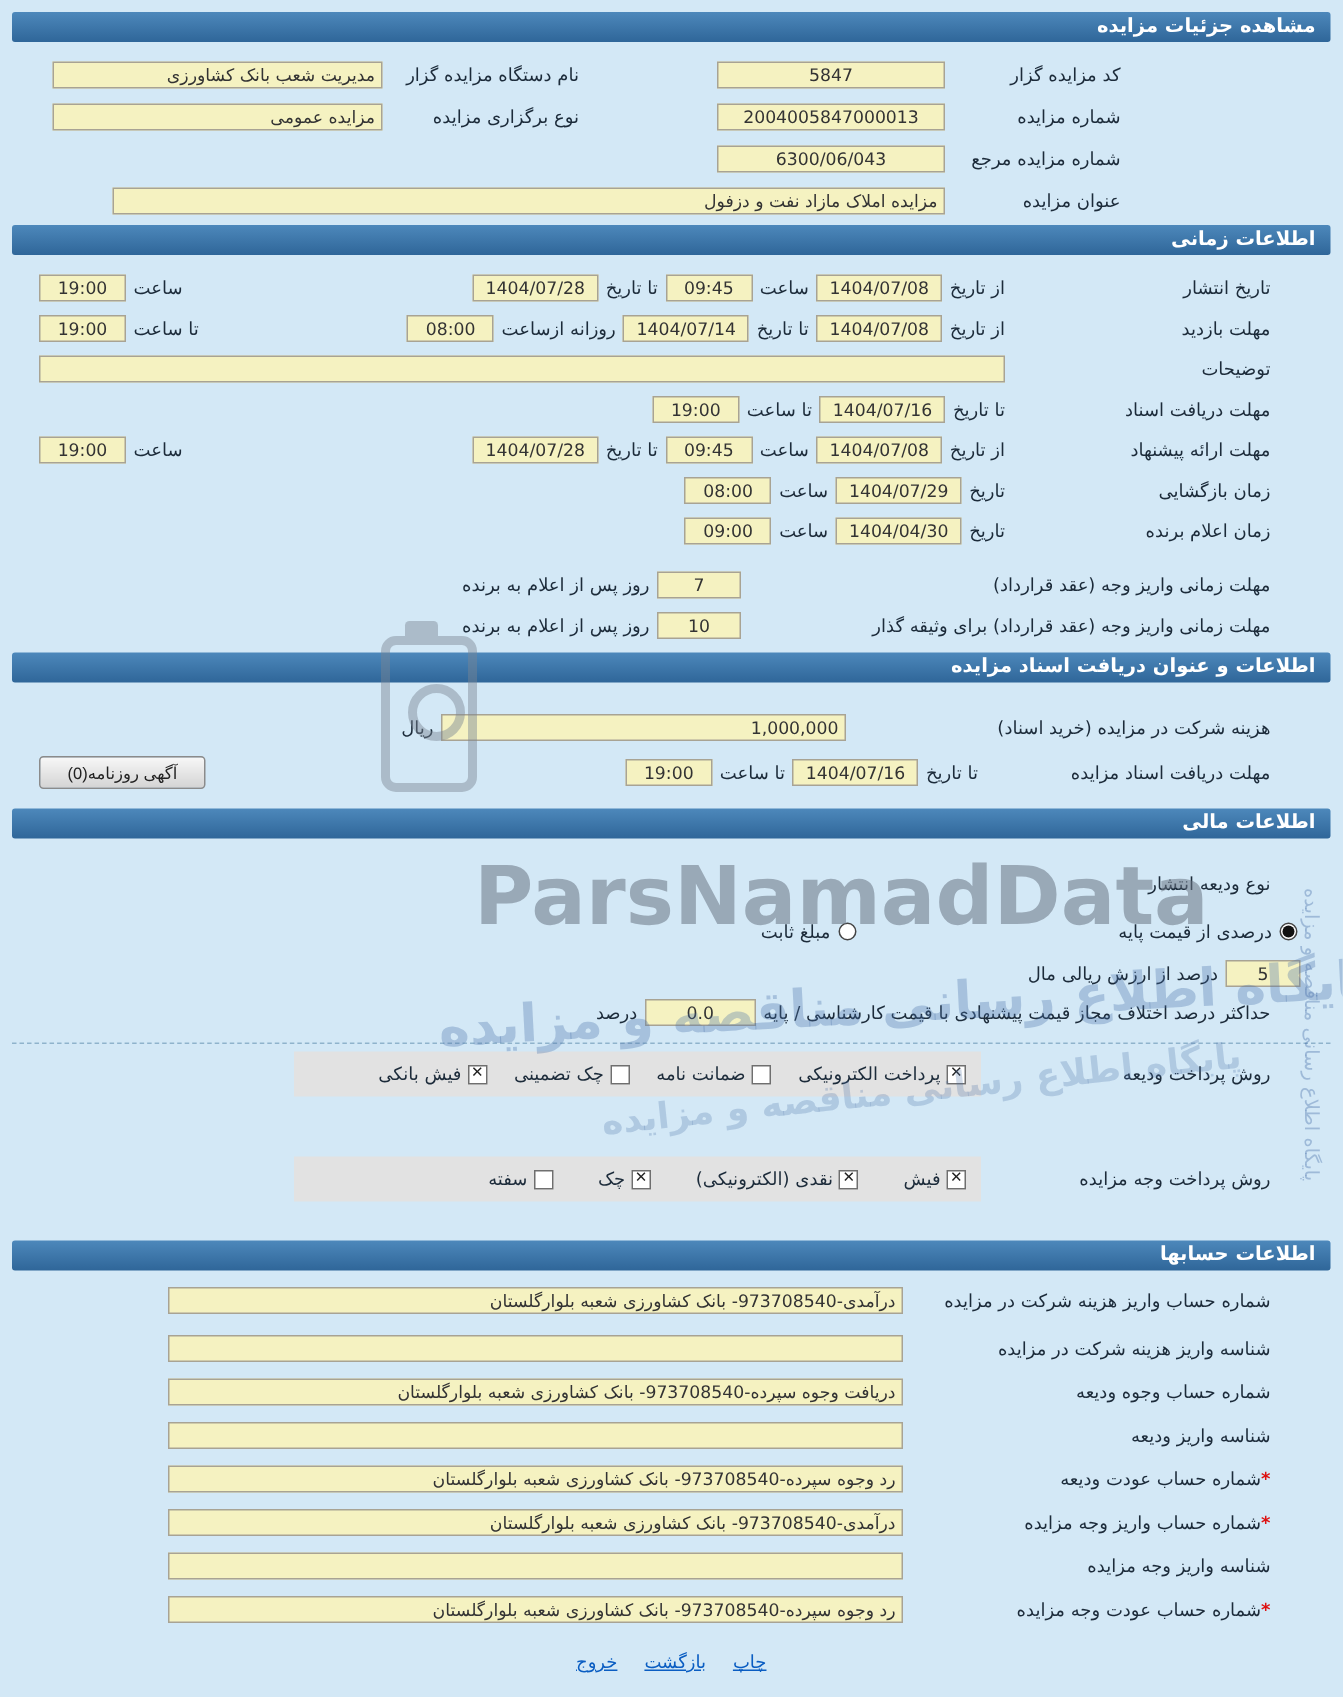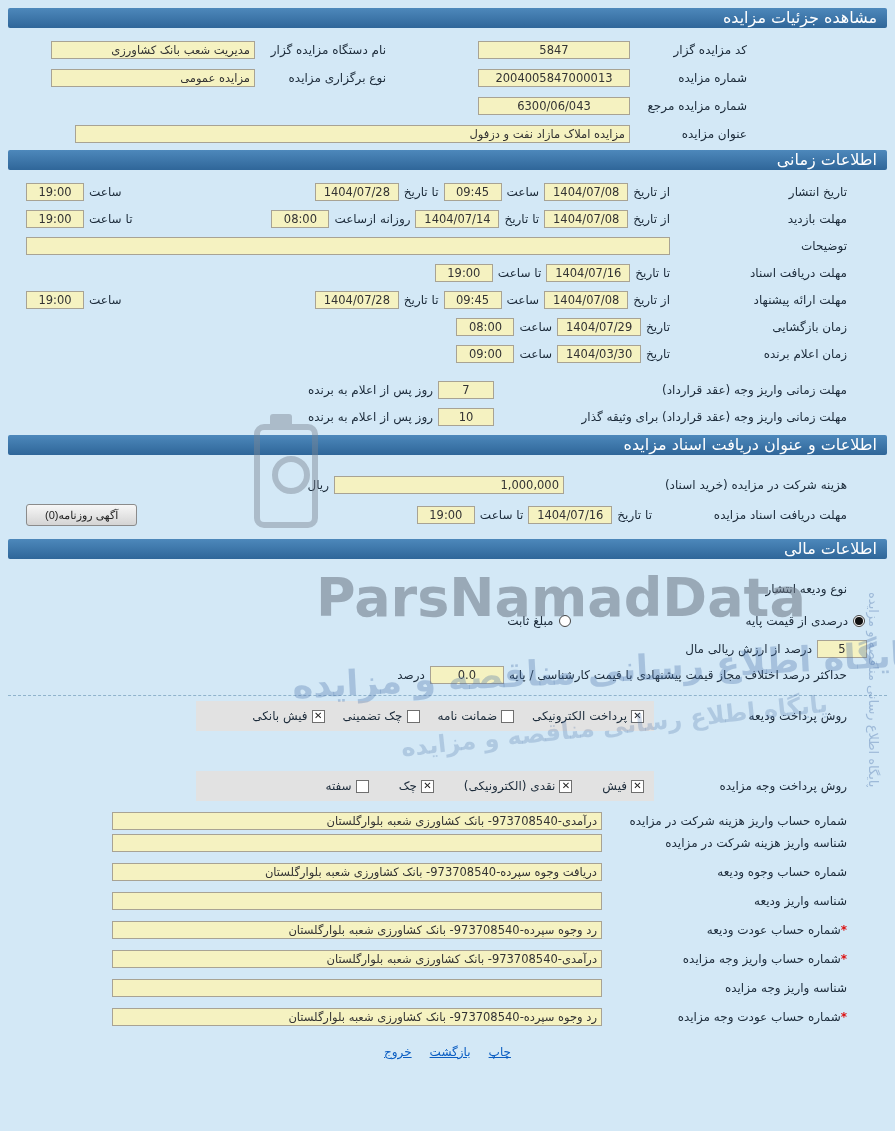--- a/index.html
+++ b/index.html
@@ -9,21 +9,21 @@
     background:#d3e8f6;
     font-family:"DejaVu Sans","Liberation Sans",sans-serif;
     font-size:12px; color:#1c2b3a;
     direction:rtl; position:relative; overflow:hidden;
   }
   .content { position:relative; z-index:1; }
 
   .bar {
     margin:0 8px; height:20px; line-height:20px;
     background:linear-gradient(180deg,#4d88bb 0%,#2f6699 100%);
-    color:#fff; font-weight:normal; font-size:16px;
+    color:#fff; font-weight:bold; font-size:13px;
     padding:0 10px; border-radius:2px;
     white-space:nowrap; overflow:hidden;
   }
 
   .row { display:flex; align-items:center; margin:8px 8px 0; gap:5px; height:20px; }
   .lbl { white-space:nowrap; color:#1c2b3a; font-size:12px; }
   .box {
     background:#f5f2c1; border:1px solid #a8a394;
     height:18px; line-height:16px; padding:0 4px;
     font-size:11.5px; color:#333;
@@ -35,21 +35,21 @@
 
   .g-row { padding-right:140px; }
   .gl1 { width:112px; }
   .gl2 { width:126px; }
   .sp82 { width:82px; }
 
   .t-row { padding-right:40px; padding-left:18px; }
   .tl { width:172px; }
   .tl-long { width:278px; }
   .w50{width:50px}.w56{width:56px}.w58{width:58px}.w74{width:74px}.w84{width:84px}
-  .w152{width:152px}.w190{width:190px}.w204{width:204px}.w270{width:230px}
+  .w152{width:152px}.w190{width:190px}.w204{width:220px}.w270{width:270px}
   .w490{width:490px}.w555{width:555px}
   .wide { flex:1; }
   .mr70{margin-right:70px}.mr145{}.mr170{margin-right:170px}
 
   .mt5{margin-top:5px}.mt6{margin-top:6px}.mt7{margin-top:7px}.mt8{margin-top:8px}
   .mt10{margin-top:10px}.mt12{margin-top:12px}.mt16{margin-top:16px}.mt20{margin-top:20px}.mt26{margin-top:26px}.mt40{margin-top:40px}
 
   .btn {
     height:22px; padding:0 18px;
     background:linear-gradient(#f7f7f7,#d4d4d4);
@@ -196,21 +196,21 @@
     <span class="lbl tl">زمان بازگشایی</span>
     <span class="lbl">تاریخ</span>
     <span class="box w84 ta-c">1404/07/29</span>
     <span class="lbl">ساعت</span>
     <span class="box w58 ta-c">08:00</span>
   </div>
 
   <div class="row t-row mt7">
     <span class="lbl tl">زمان اعلام برنده</span>
     <span class="lbl">تاریخ</span>
-    <span class="box w84 ta-c">1404/03/30</span>
+    <span class="box w84 ta-c">1404/04/30</span>
     <span class="lbl">ساعت</span>
     <span class="box w58 ta-c">09:00</span>
   </div>
 
   <div class="row t-row mt16">
     <span class="lbl tl-long">مهلت زمانی واریز وجه (عقد قرارداد)</span>
     <span class="box w56 ta-c mr70">7</span>
     <span class="lbl">روز پس از اعلام به برنده</span>
   </div>
 
@@ -304,27 +304,28 @@
         <span class="cb">✕</span>
         <span class="lbl">چک</span>
       </span>
       <span class="chk-item">
         <span class="cb"></span>
         <span class="lbl">سفته</span>
       </span>
     </span>
   </div>
 
+  <div class="bar mt26">اطلاعات حسابها</div>
 
 
   <div class="row acc-row mt10">
     <span class="lbl acc-lbl"><span class="req"></span><span>شماره حساب واریز هزینه شرکت در مزایده</span></span>
     <span class="box w490">درآمدی-973708540- بانک کشاورزی شعبه بلوارگلستان</span>
   </div>
-  <div class="row acc-row" style="margin-top:2px">
+  <div class="row acc-row" style="margin-top:12px">
     <span class="lbl acc-lbl"><span class="req"></span><span>شناسه واریز هزینه شرکت در مزایده</span></span>
     <span class="box w490"></span>
   </div>
   <div class="row acc-row" style="margin-top:9px">
     <span class="lbl acc-lbl"><span class="req"></span><span>شماره حساب وجوه ودیعه</span></span>
     <span class="box w490">دریافت وجوه سپرده-973708540- بانک کشاورزی شعبه بلوارگلستان</span>
   </div>
   <div class="row acc-row" style="margin-top:9px">
     <span class="lbl acc-lbl"><span class="req"></span><span>شناسه واریز ودیعه</span></span>
     <span class="box w490"></span>

